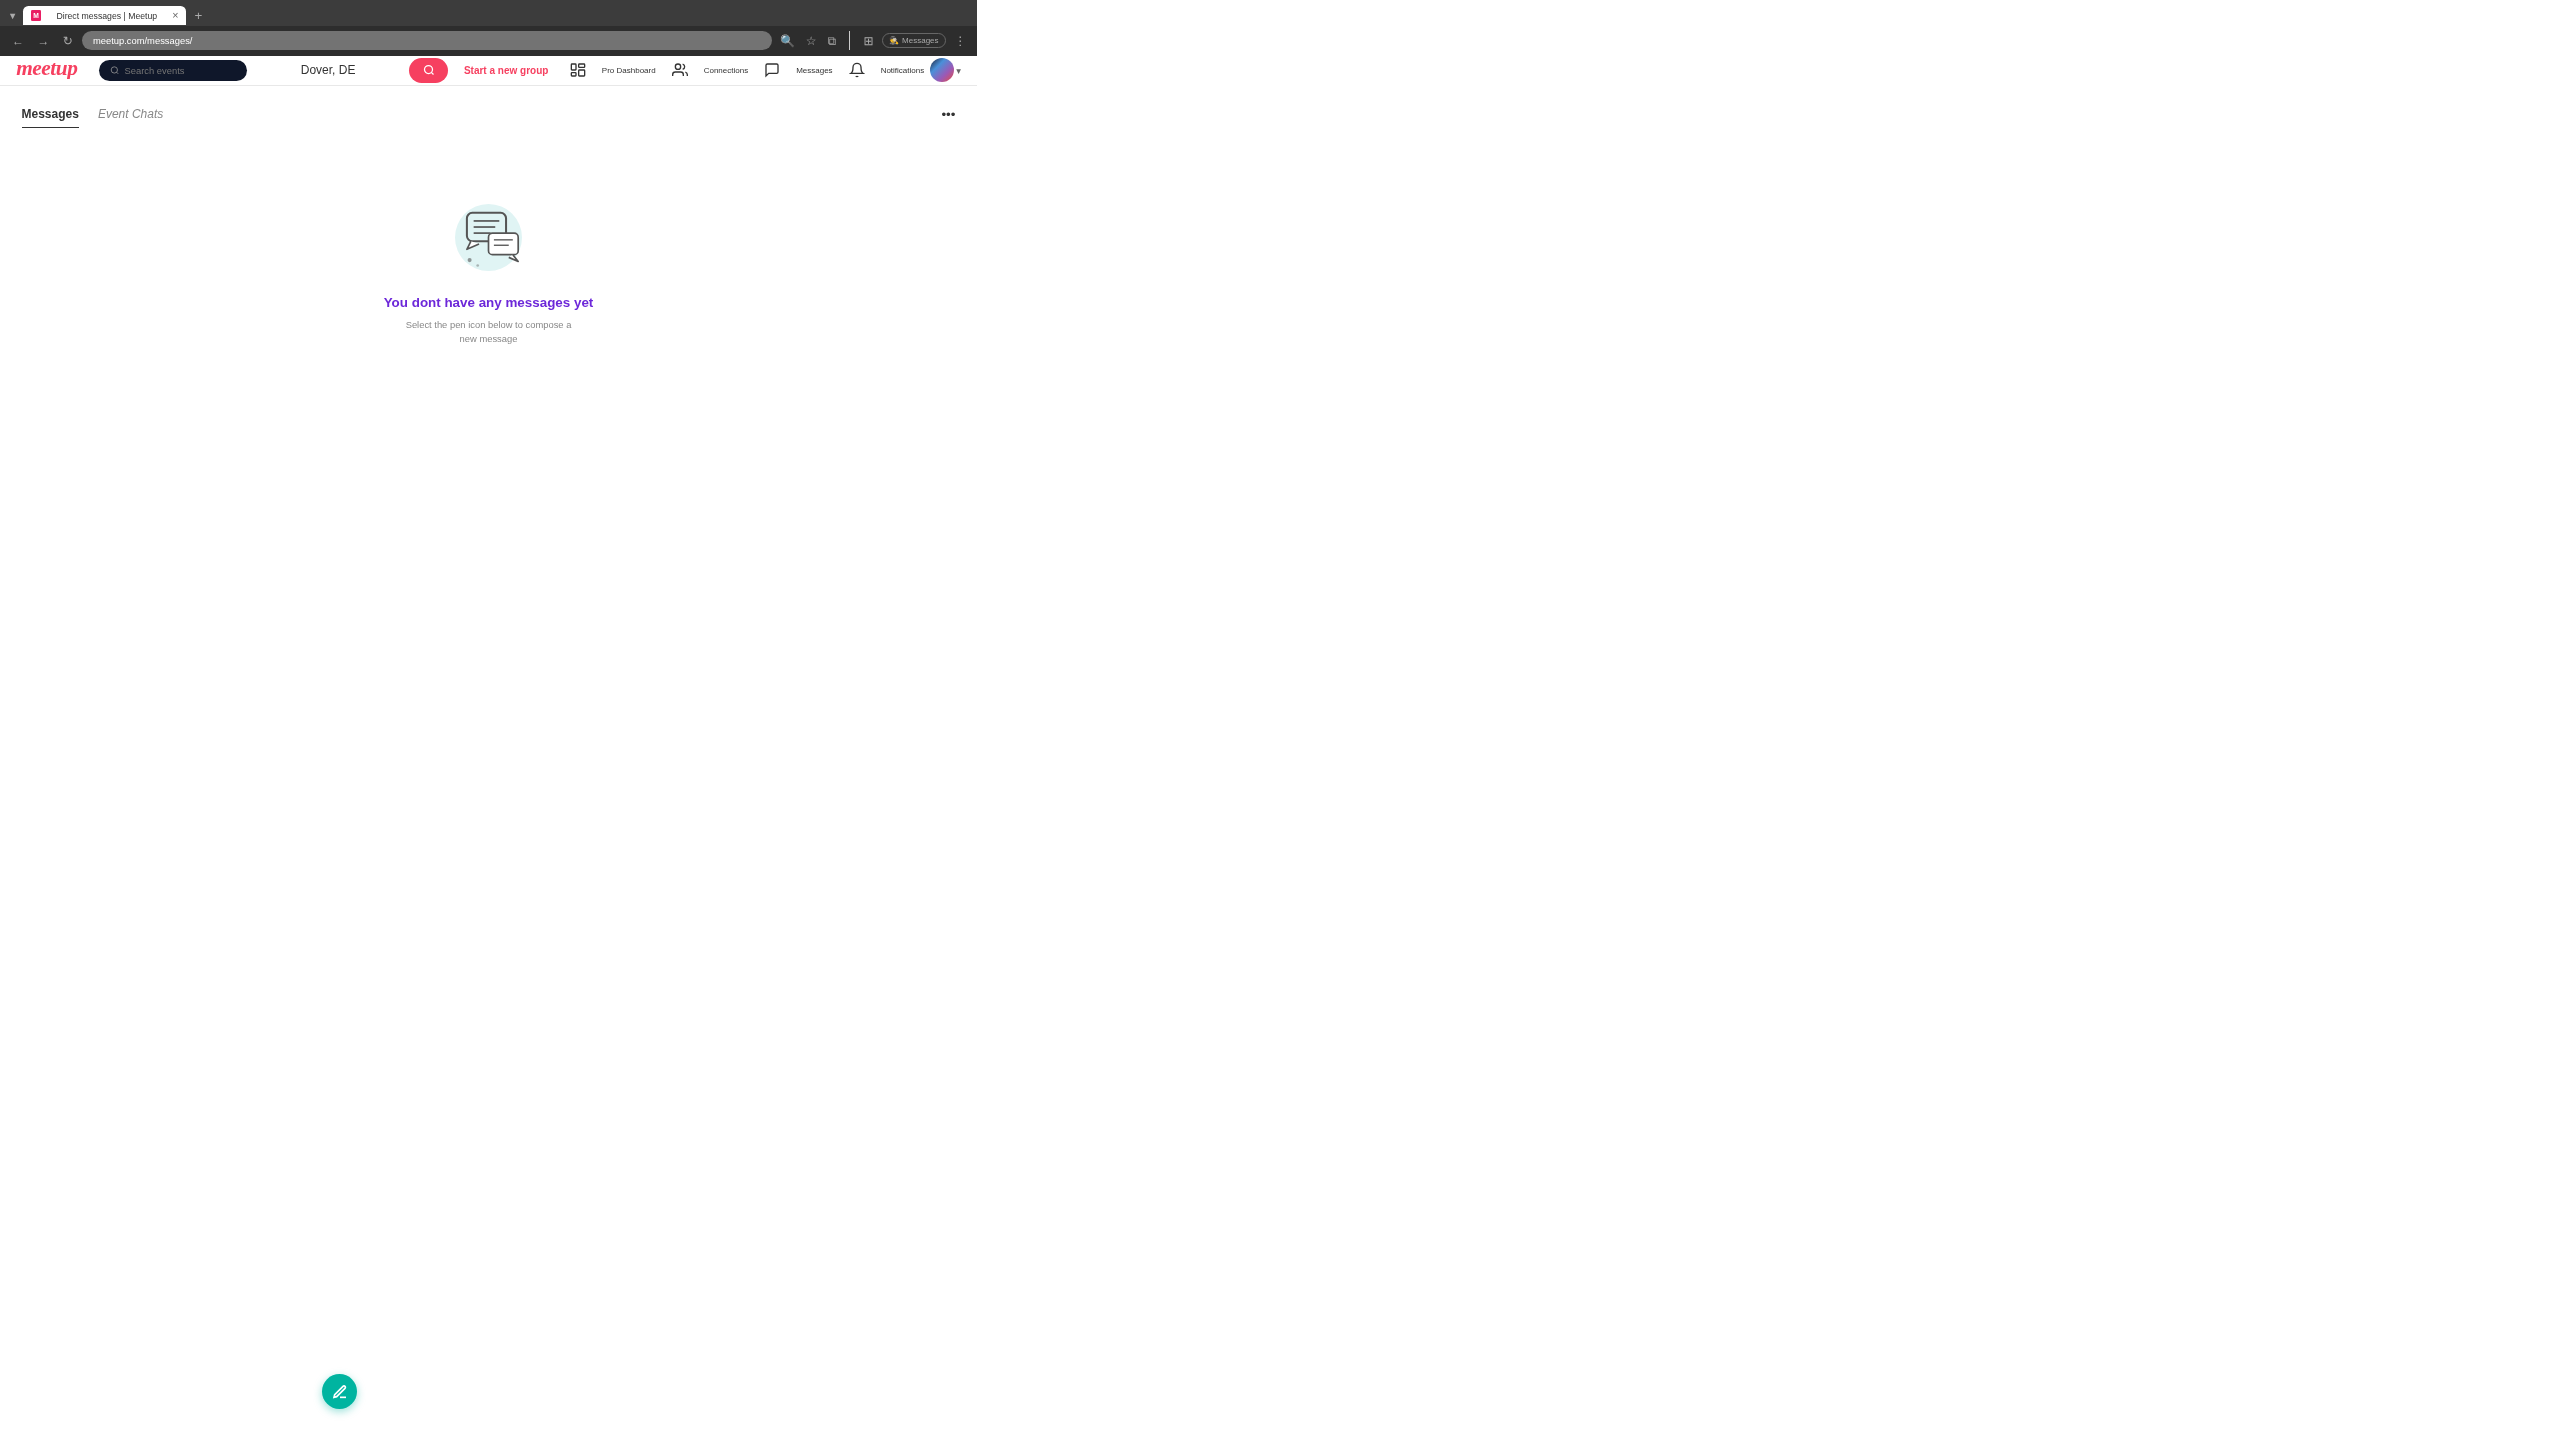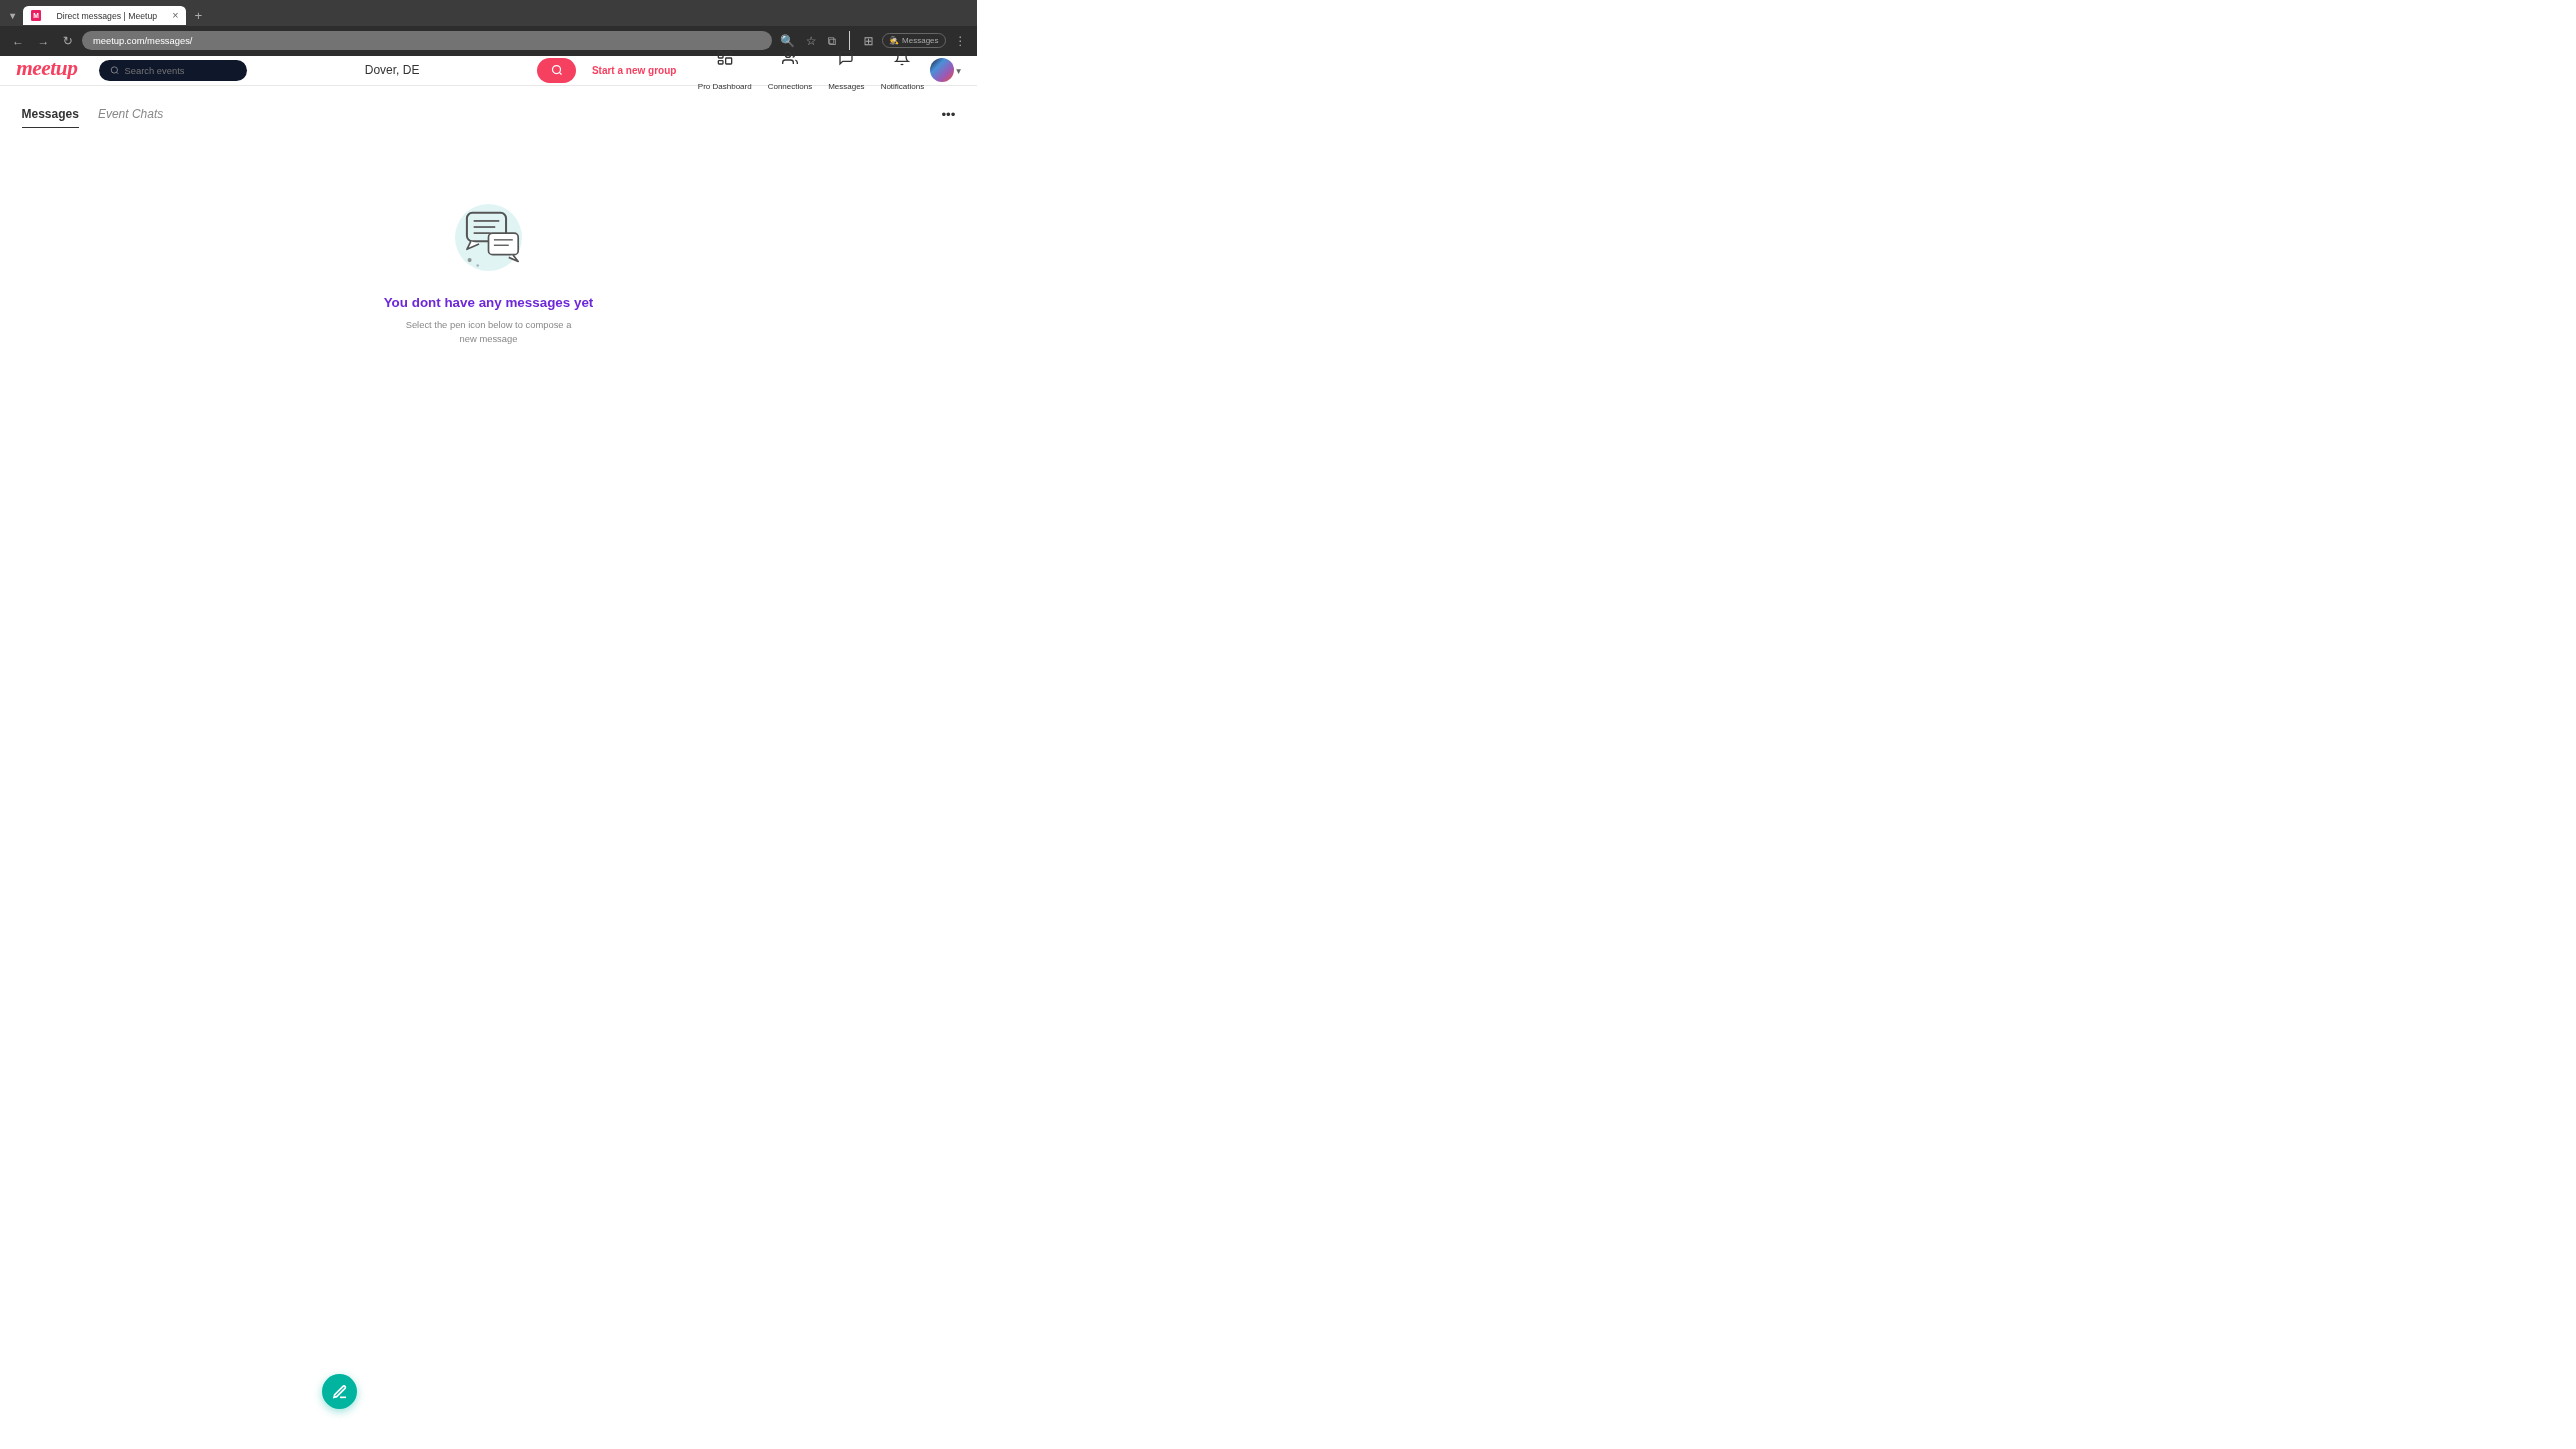--- a/index.html
+++ b/index.html
@@ -23,21 +23,21 @@
     .incognito-badge { background: none; border: 0.7px solid #666; border-radius: 8px; padding: 2px 6.7px; font-size: 8px; color: #aaa; display: flex; align-items: center; gap: 2.7px; }
 
     
     .site-header { display: flex; align-items: center; padding: 0 16px; height: 30px; border-bottom: 0.7px solid #e8e8e8; background: #fff; }
     .meetup-logo { font-size: 21.5px; font-weight: 900; color: #f64060; font-style: italic; margin-right: 16px; letter-spacing: -0.7px; }
     .search-bar { display: flex; align-items: center; background: #0f172a; border-radius: 16px; padding: 5.4px 10.7px; gap: 5.4px; flex: 0 0 auto; width: 148px; }
     .search-bar input { border: none; background: none; outline: none; font-size: 9.4px; color: #666; width: 100%; }
     .location-display { flex: 1; text-align: center; font-size: 12px; color: #333; font-weight: 500; }
     .start-group-btn { background: #f64060; color: white; border: none; border-radius: 16px; padding: 6.7px 13.4px; font-size: 10px; font-weight: 600; cursor: pointer; display: flex; align-items: center; gap: 5.4px; margin-right: 16px; }
     .nav-icons { display: flex; align-items: center; gap: 16px; }
-    .nav-icon-item { display: flex; flex-direction: column; align-items: center; gap: 16px; cursor: pointer; text-decoration: none; color: #333; }
+    .nav-icon-item { display: flex; flex-direction: row; align-items: center; gap: 16px; cursor: pointer; text-decoration: none; color: #333; }
     .nav-icon-item svg { width: 16px; height: 16px; }
     .nav-icon-label { font-size: 8px; color: #333; }
     .avatar-area { display: flex; align-items: center; gap: 2.7px; cursor: pointer; margin-left: 5.4px; }
     .avatar { width: 24px; height: 24px; border-radius: 50%; background: linear-gradient(135deg, #1a1a2e, #4a90d9, #9b59b6, #e74c3c); }
     .avatar-chevron { color: #666; font-size: 9.4px; }
 
     
     .main-content { padding: 16px 21.5px; }
     .messages-header { display: flex; align-items: center; gap: 0; margin-bottom: 16px; }
     .tab-btn { font-size: 12px; font-weight: 600; padding: 5.4px 0; margin-right: 19px; cursor: pointer; border: none; background: none; color: #333; border-bottom: 1.3px solid transparent; }

